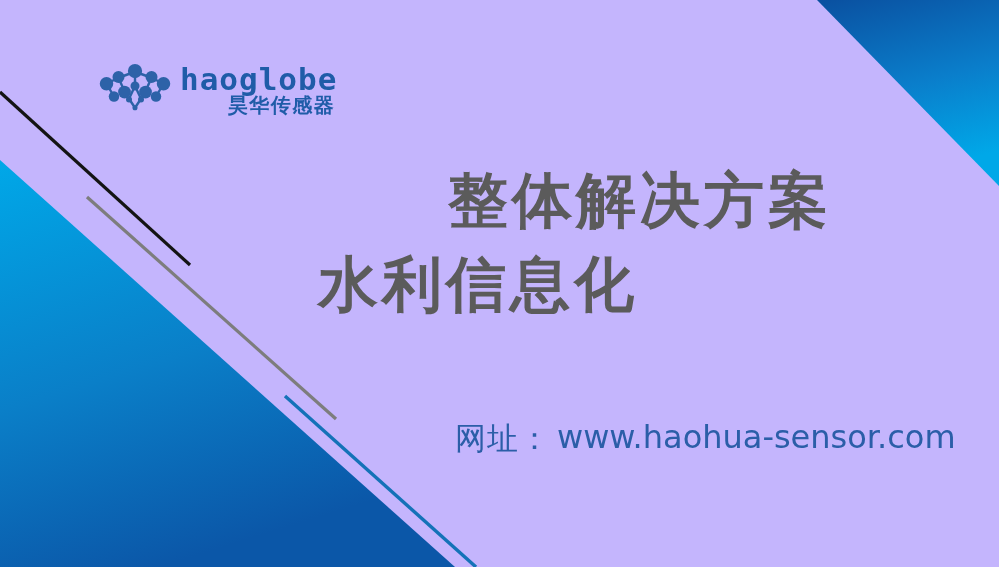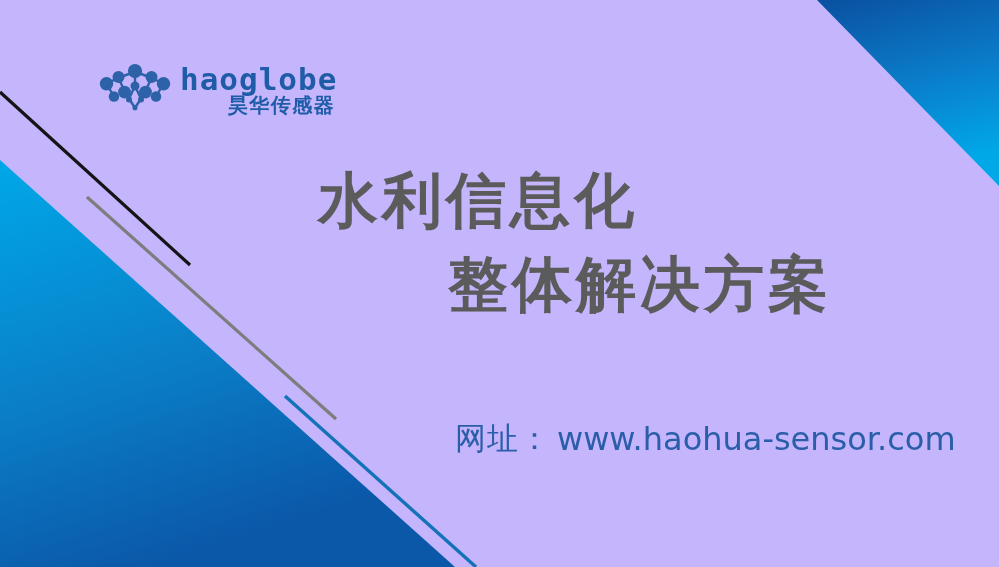--- a/index.html
+++ b/index.html
@@ -90,21 +90,21 @@
   .headline-line.line2 {
     padding-left: 448px;
   }
 
   
   .website {
     position: absolute;
     left: 455px;
     top: 418px;
     display: flex;
-    align-items: center;
+    align-items: flex-start;
     white-space: nowrap;
   }
   .website-label {
     font-family: "DejaVu Sans", sans-serif;
     font-size: 31px;
     color: #2b5ea8;
     letter-spacing: 1px;
   }
   .website-url {
     font-family: "DejaVu Sans", sans-serif;
@@ -179,22 +179,22 @@
       </g>
     </svg>
 
     <div class="logo-text">
       <div class="logo-word">haoglobe</div>
       <div class="logo-sub">昊华传感器</div>
     </div>
   </div>
 
   <div class="headline">
+    <div class="headline-line line2">整体解决方案</div>
     <div class="headline-line line1">水利信息化</div>
-    <div class="headline-line line2">整体解决方案</div>
   </div>
 
   <div class="website">
     <span class="website-label">网址：</span>
     <span class="website-url">www.haohua-sensor.com</span>
   </div>
 
 </div>
 
 </body></html>

